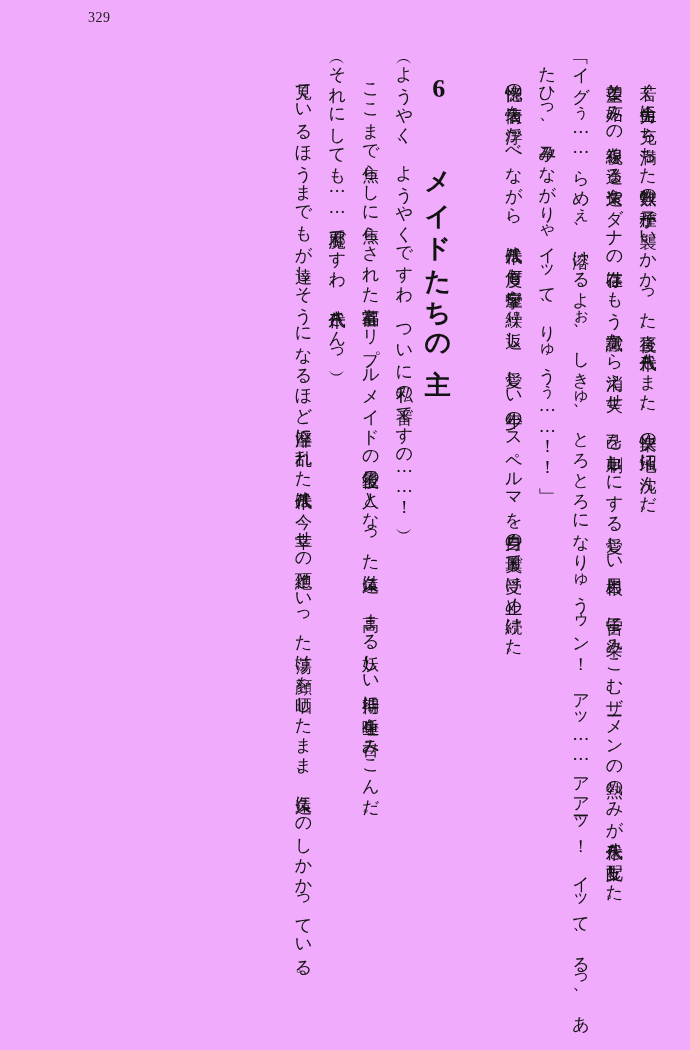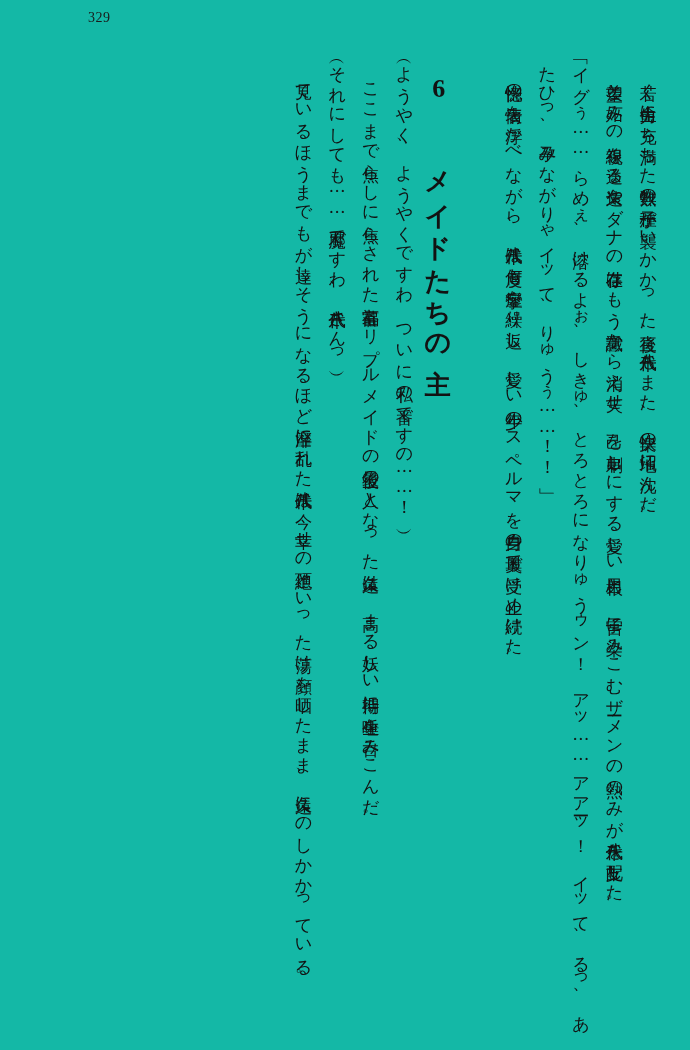--- a/index.html
+++ b/index.html
@@ -12,21 +12,21 @@
     height: 1050px;
     overflow: hidden;
     font-family: "DejaVu Serif", "Liberation Serif", serif;
     color: #111111;
     position: relative;
   }
 
   .page {
     position: absolute;
     inset: 0;
-    background: #14b8a6;
+    background: #f0abfc;
     padding-left: 48px;
   }
 
   .page-number {
     position: absolute;
     top: 10px;
     left: 88px;
     font-size: 14px;
     font-family: "Liberation Serif", "DejaVu Serif", serif;
     letter-spacing: 0.5px;

